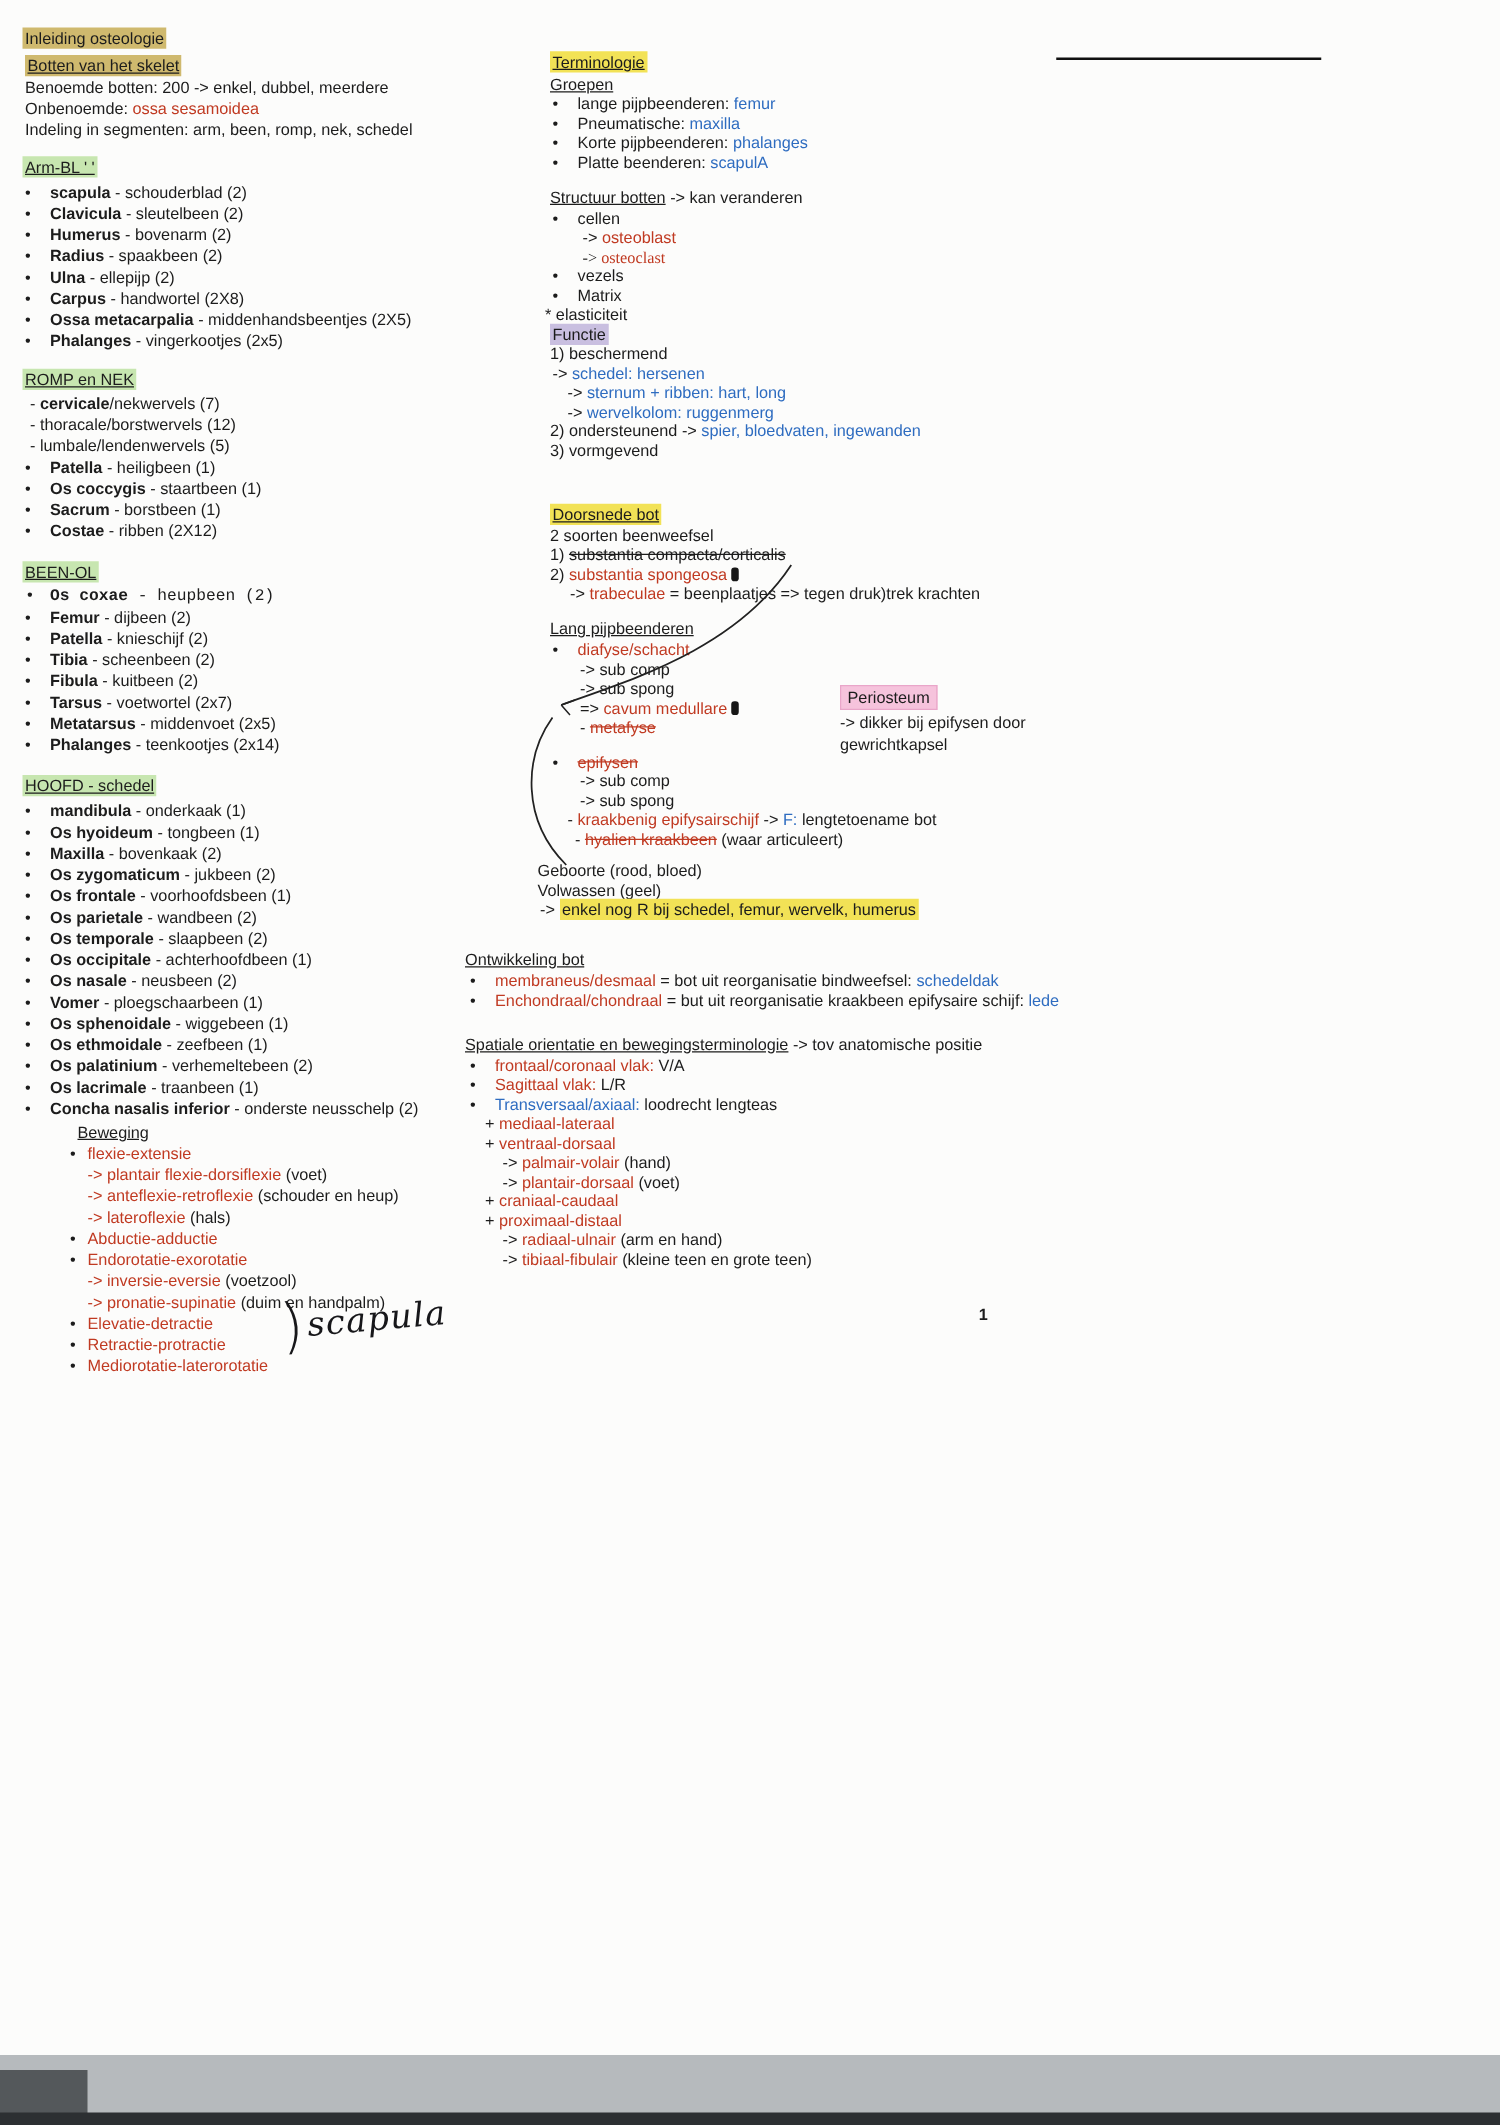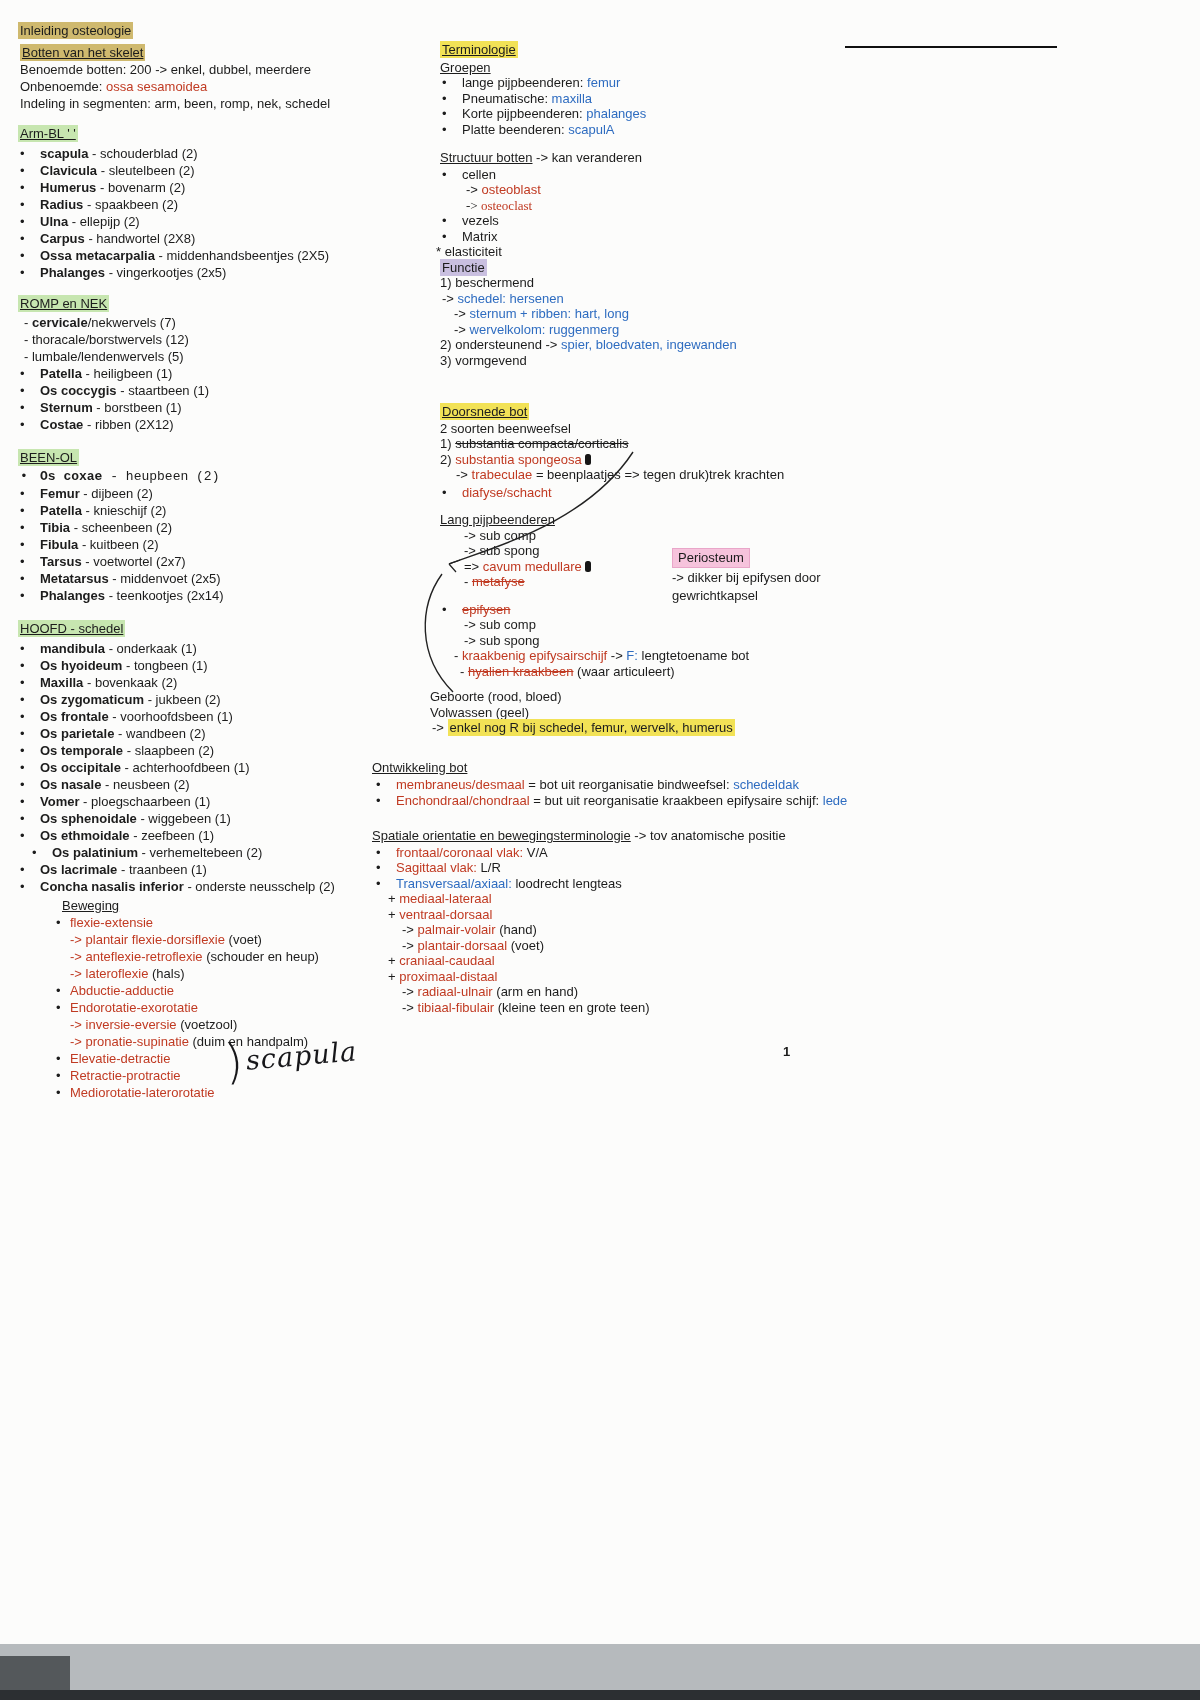--- a/index.html
+++ b/index.html
@@ -64,21 +64,21 @@
       <div class="line" style="margin-left: 2px;"><span class="bullet" style="width: 20px;">•</span><span class="s-b">Ulna</span><span> - ellepijp (2)</span></div>
       <div class="line" style="margin-left: 2px;"><span class="bullet" style="width: 20px;">•</span><span class="s-b">Carpus</span><span> - handwortel (2X8)</span></div>
       <div class="line" style="margin-left: 2px;"><span class="bullet" style="width: 20px;">•</span><span class="s-b">Ossa metacarpalia</span><span> - middenhandsbeentjes (2X5)</span></div>
       <div class="line" style="margin-left: 2px;"><span class="bullet" style="width: 20px;">•</span><span class="s-b">Phalanges</span><span> - vingerkootjes (2x5)</span></div>
       <div class="line" style="margin-top: 14px;"><span class="s-hg s-u">ROMP en NEK</span></div>
       <div class="line" style="margin-top: 2px; margin-left: 6px;"><span>- </span><span class="s-b">cervicale</span><span>/nekwervels (7)</span></div>
       <div class="line" style="margin-left: 6px;"><span>- thoracale/borstwervels (12)</span></div>
       <div class="line" style="margin-left: 6px;"><span>- lumbale/lendenwervels (5)</span></div>
       <div class="line" style="margin-left: 2px;"><span class="bullet" style="width: 20px;">•</span><span class="s-b">Patella</span><span> - heiligbeen (1)</span></div>
       <div class="line" style="margin-left: 2px;"><span class="bullet" style="width: 20px;">•</span><span class="s-b">Os coccygis</span><span> - staartbeen (1)</span></div>
-      <div class="line" style="margin-left: 2px;"><span class="bullet" style="width: 20px;">•</span><span class="s-b">Sternum</span><span> - borstbeen (1)</span></div>
+      <div class="line" style="margin-left: 2px;"><span class="bullet" style="width: 20px;">•</span><span class="s-b">Sacrum</span><span> - borstbeen (1)</span></div>
       <div class="line" style="margin-left: 2px;"><span class="bullet" style="width: 20px;">•</span><span class="s-b">Costae</span><span> - ribben (2X12)</span></div>
       <div class="line" style="margin-top: 16px;"><span class="s-hg s-u">BEEN-OL</span></div>
       <div class="line" style="margin-top: 2px; margin-left: 2px; font-family: Liberation Mono, monospace;"><span class="bullet" style="width: 20px;">•</span><span class="s-b">Os coxae</span><span> - heupbeen (2)</span></div>
       <div class="line" style="margin-left: 2px;"><span class="bullet" style="width: 20px;">•</span><span class="s-b">Femur</span><span> - dijbeen (2)</span></div>
       <div class="line" style="margin-left: 2px;"><span class="bullet" style="width: 20px;">•</span><span class="s-b">Patella</span><span> - knieschijf (2)</span></div>
       <div class="line" style="margin-left: 2px;"><span class="bullet" style="width: 20px;">•</span><span class="s-b">Tibia</span><span> - scheenbeen (2)</span></div>
       <div class="line" style="margin-left: 2px;"><span class="bullet" style="width: 20px;">•</span><span class="s-b">Fibula</span><span> - kuitbeen (2)</span></div>
       <div class="line" style="margin-left: 2px;"><span class="bullet" style="width: 20px;">•</span><span class="s-b">Tarsus</span><span> - voetwortel (2x7)</span></div>
       <div class="line" style="margin-left: 2px;"><span class="bullet" style="width: 20px;">•</span><span class="s-b">Metatarsus</span><span> - middenvoet (2x5)</span></div>
       <div class="line" style="margin-left: 2px;"><span class="bullet" style="width: 20px;">•</span><span class="s-b">Phalanges</span><span> - teenkootjes (2x14)</span></div>
@@ -88,21 +88,21 @@
       <div class="line" style="margin-left: 2px;"><span class="bullet" style="width: 20px;">•</span><span class="s-b">Maxilla</span><span> - bovenkaak (2)</span></div>
       <div class="line" style="margin-left: 2px;"><span class="bullet" style="width: 20px;">•</span><span class="s-b">Os zygomaticum</span><span> - jukbeen (2)</span></div>
       <div class="line" style="margin-left: 2px;"><span class="bullet" style="width: 20px;">•</span><span class="s-b">Os frontale</span><span> - voorhoofdsbeen (1)</span></div>
       <div class="line" style="margin-left: 2px;"><span class="bullet" style="width: 20px;">•</span><span class="s-b">Os parietale</span><span> - wandbeen (2)</span></div>
       <div class="line" style="margin-left: 2px;"><span class="bullet" style="width: 20px;">•</span><span class="s-b">Os temporale</span><span> - slaapbeen (2)</span></div>
       <div class="line" style="margin-left: 2px;"><span class="bullet" style="width: 20px;">•</span><span class="s-b">Os occipitale</span><span> - achterhoofdbeen (1)</span></div>
       <div class="line" style="margin-left: 2px;"><span class="bullet" style="width: 20px;">•</span><span class="s-b">Os nasale</span><span> - neusbeen (2)</span></div>
       <div class="line" style="margin-left: 2px;"><span class="bullet" style="width: 20px;">•</span><span class="s-b">Vomer</span><span> - ploegschaarbeen (1)</span></div>
       <div class="line" style="margin-left: 2px;"><span class="bullet" style="width: 20px;">•</span><span class="s-b">Os sphenoidale</span><span> - wiggebeen (1)</span></div>
       <div class="line" style="margin-left: 2px;"><span class="bullet" style="width: 20px;">•</span><span class="s-b">Os ethmoidale</span><span> - zeefbeen (1)</span></div>
-      <div class="line" style="margin-left: 14px;"><span class="bullet" style="width: 20px;">•</span><span class="s-b">Os palatinium</span><span> - verhemeltebeen (2)</span></div>
+      <div class="line" style="margin-left: 2px;"><span class="bullet" style="width: 20px;">•</span><span class="s-b">Os palatinium</span><span> - verhemeltebeen (2)</span></div>
       <div class="line" style="margin-left: 2px;"><span class="bullet" style="width: 20px;">•</span><span class="s-b">Os lacrimale</span><span> - traanbeen (1)</span></div>
       <div class="line" style="margin-left: 2px;"><span class="bullet" style="width: 20px;">•</span><span class="s-b">Concha nasalis inferior</span><span> - onderste neusschelp (2)</span></div>
       <div class="line" style="margin-top: 2px; margin-left: 44px;"><span class="s-u">Beweging</span></div>
       <div class="line" style="margin-left: 38px;"><span class="bullet" style="width: 14px;">•</span><span class="s-r">flexie-extensie</span></div>
       <div class="line" style="margin-left: 52px;"><span class="s-r">-&gt; plantair flexie-dorsiflexie</span><span> (voet)</span></div>
       <div class="line" style="margin-left: 52px;"><span class="s-r">-&gt; anteflexie-retroflexie</span><span> (schouder en heup)</span></div>
       <div class="line" style="margin-left: 52px;"><span class="s-r">-&gt; lateroflexie</span><span> (hals)</span></div>
       <div class="line" style="margin-left: 38px;"><span class="bullet" style="width: 14px;">•</span><span class="s-r">Abductie-adductie</span></div>
       <div class="line" style="margin-left: 38px;"><span class="bullet" style="width: 14px;">•</span><span class="s-r">Endorotatie-exorotatie</span></div>
       <div class="line" style="margin-left: 52px;"><span class="s-r">-&gt; inversie-eversie</span><span> (voetzool)</span></div>
@@ -130,22 +130,22 @@
       <div class="line" style="margin-left: 2px;"><span>-&gt; </span><span class="s-bl">schedel: hersenen</span></div>
       <div class="line" style="margin-left: 14px;"><span>-&gt; </span><span class="s-bl">sternum + ribben: hart, long</span></div>
       <div class="line" style="margin-left: 14px;"><span>-&gt; </span><span class="s-bl">wervelkolom: ruggenmerg</span></div>
       <div class="line"><span>2) ondersteunend -&gt; </span><span class="s-bl">spier, bloedvaten, ingewanden</span></div>
       <div class="line"><span>3) vormgevend</span></div>
       <div class="line" style="margin-top: 36px;"><span class="s-hy s-u">Doorsnede bot</span></div>
       <div class="line" style="margin-top: 1px;"><span>2 soorten beenweefsel</span></div>
       <div class="line"><span>1) </span><span class="s-st">substantia compacta/corticalis</span></div>
       <div class="line"><span>2) </span><span class="s-r">substantia spongeosa</span><span class="s-pen"></span></div>
       <div class="line" style="margin-left: 16px;"><span>-&gt; </span><span class="s-r">trabeculae</span><span> = beenplaatjes =&gt; tegen druk)trek krachten</span></div>
+      <div class="line" style="margin-top: 12px;"><span class="s-u">Lang pijpbeenderen</span></div>
       <div class="line" style="margin-top: 2px; margin-left: 2px;"><span class="bullet" style="width: 20px;">•</span><span class="s-r">diafyse/schacht</span></div>
-      <div class="line" style="margin-top: 12px;"><span class="s-u">Lang pijpbeenderen</span></div>
       <div class="line" style="margin-left: 24px;"><span>-&gt; sub comp</span></div>
       <div class="line" style="margin-left: 24px;"><span>-&gt; sub spong</span></div>
       <div class="line" style="margin-left: 24px;"><span>=&gt; </span><span class="s-r">cavum medullare</span><span class="s-pen"></span></div>
       <div class="line" style="margin-left: 24px;"><span>- </span><span class="s-r s-st">metafyse</span></div>
       <div class="line" style="margin-top: 12px; margin-left: 2px;"><span class="bullet" style="width: 20px;">•</span><span class="s-r s-st">epifysen</span></div>
       <div class="line" style="margin-left: 24px;"><span>-&gt; sub comp</span></div>
       <div class="line" style="margin-left: 24px;"><span>-&gt; sub spong</span></div>
       <div class="line" style="margin-left: 14px;"><span>- </span><span class="s-r">kraakbenig epifysairschijf</span><span> -&gt; </span><span class="s-bl">F:</span><span> lengtetoename bot</span></div>
       <div class="line" style="margin-left: 20px;"><span>- </span><span class="s-r s-st">hyalien kraakbeen</span><span> (waar articuleert)</span></div>
       <div class="line" style="margin-top: 10px; margin-left: -10px;"><span>Geboorte (rood, bloed)</span></div>

